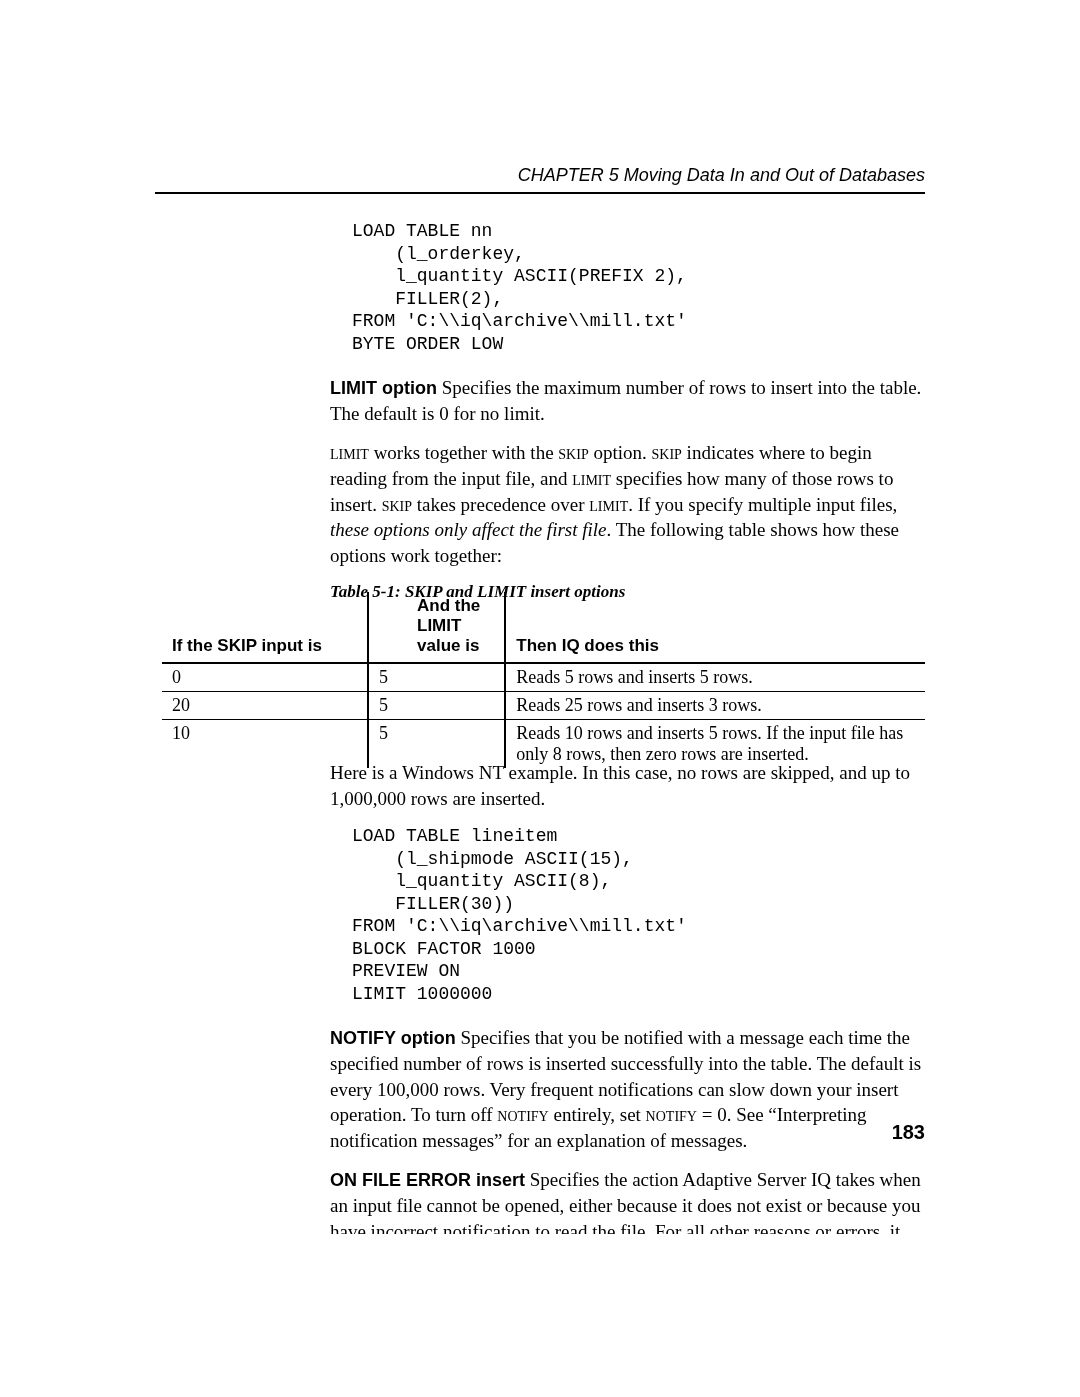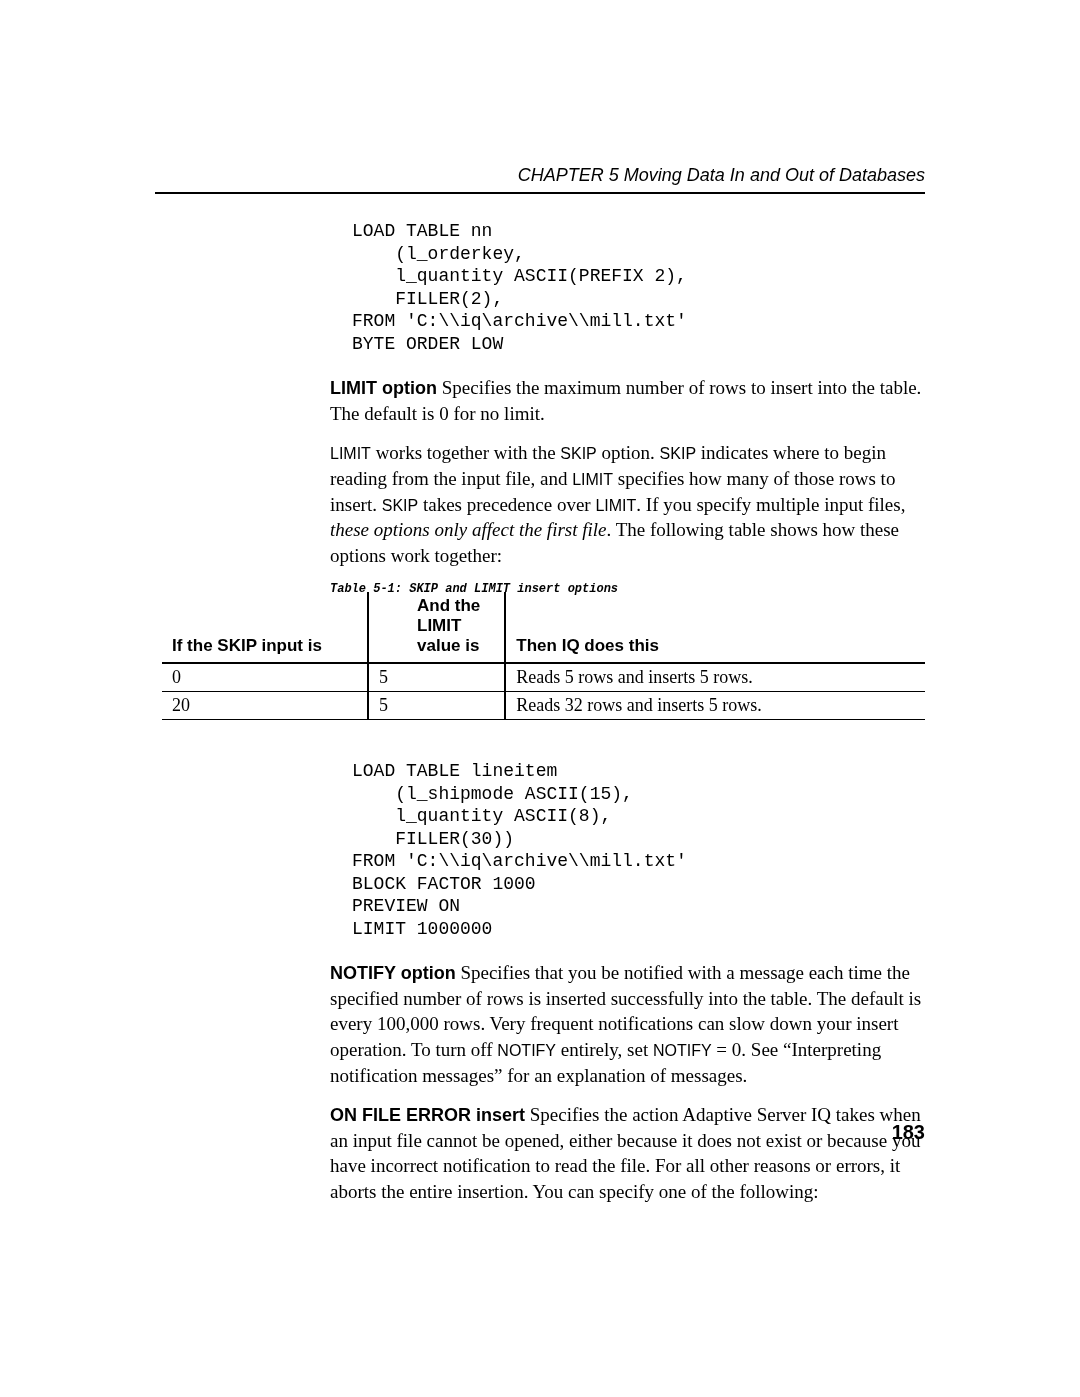--- a/index.html
+++ b/index.html
@@ -54,31 +54,31 @@
     line-height: 1.35;
     margin: 0 0 14px 0;
     text-align: left;
   }
   .bold-run {
     font-family: Arial, Helvetica, sans-serif;
     font-weight: bold;
     font-size: 18px;
   }
   .sans-run {
-    font-family: Liberation Sans, sans-serif;
-    font-size: 16px;
+    font-family: Liberation Serif, serif;
+    font-size: 14px;
   }
   p.body .italic {
     font-style: italic;
   }
   .table-caption {
-    font-family: Liberation Mono, monospace;
+    font-family: Liberation Serif, serif;
     font-weight: bold;
     font-style: italic;
-    font-size: 12px;
+    font-size: 17px;
     margin: 4px 0 4px 0;
   }
   table.opts {
     border-collapse: collapse;
     width: 100%;
     font-size: 18px;
   }
   table.opts th {
     font-family: Arial, Helvetica, sans-serif;
     font-weight: bold;
@@ -153,27 +153,33 @@
       </thead>
       <tbody>
         <tr>
           <td>0</td>
           <td class="col2">5</td>
           <td>Reads 5 rows and inserts 5 rows.</td>
         </tr>
         <tr>
           <td>20</td>
           <td class="col2">5</td>
-          <td>Reads 32 rows and inserts 5 rows.</td>
+          <td>Reads 25 rows and inserts 3 rows.</td>
+        </tr>
+        <tr class="last">
+          <td>10</td>
+          <td class="col2">5</td>
+          <td>Reads 10 rows and inserts 5 rows. If the input file has only 8 rows, then zero rows are inserted.</td>
         </tr>
       </tbody>
     </table>
   </div>
 
   <div class="content" style="top:760px;">
+    <p class="body">Here is a Windows NT example. In this case, no rows are skipped, and up to 1,000,000 rows are inserted.</p>
 
     <pre class="code">LOAD TABLE lineitem
     (l_shipmode ASCII(15),
     l_quantity ASCII(8),
     FILLER(30))
 FROM 'C:\\iq\archive\\mill.txt'
 BLOCK FACTOR 1000
 PREVIEW ON
 LIMIT 1000000</pre>
 

